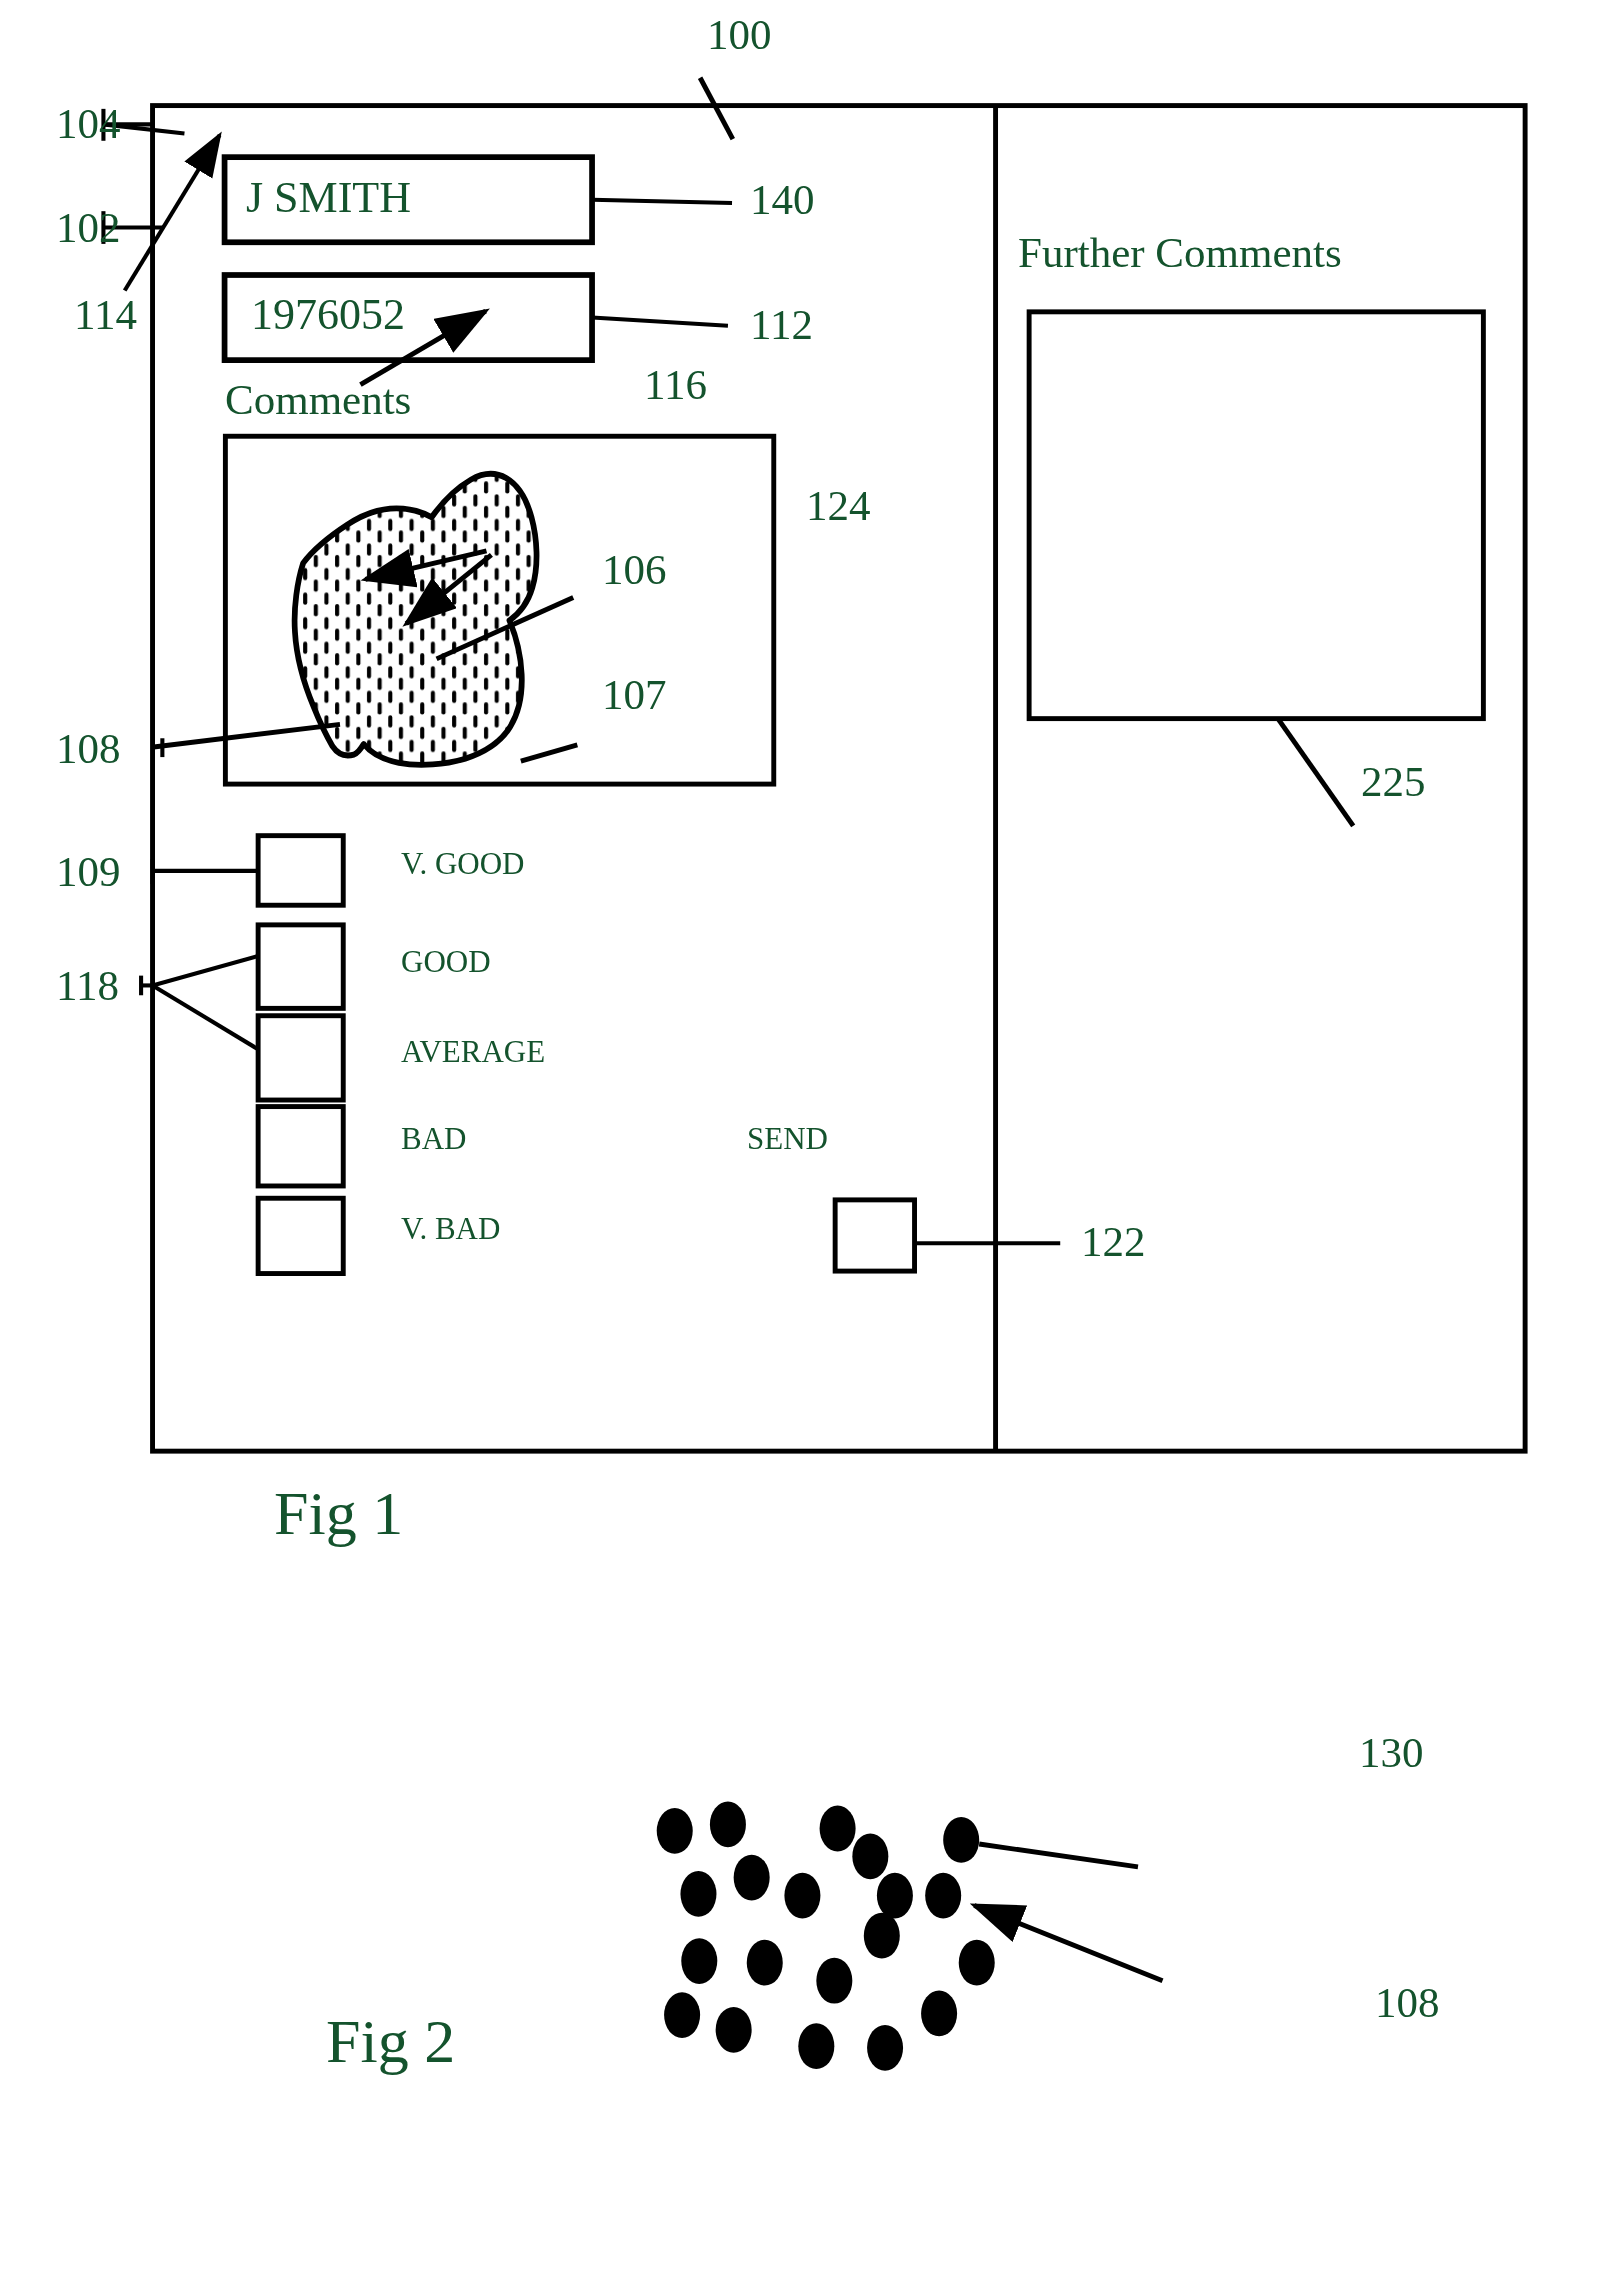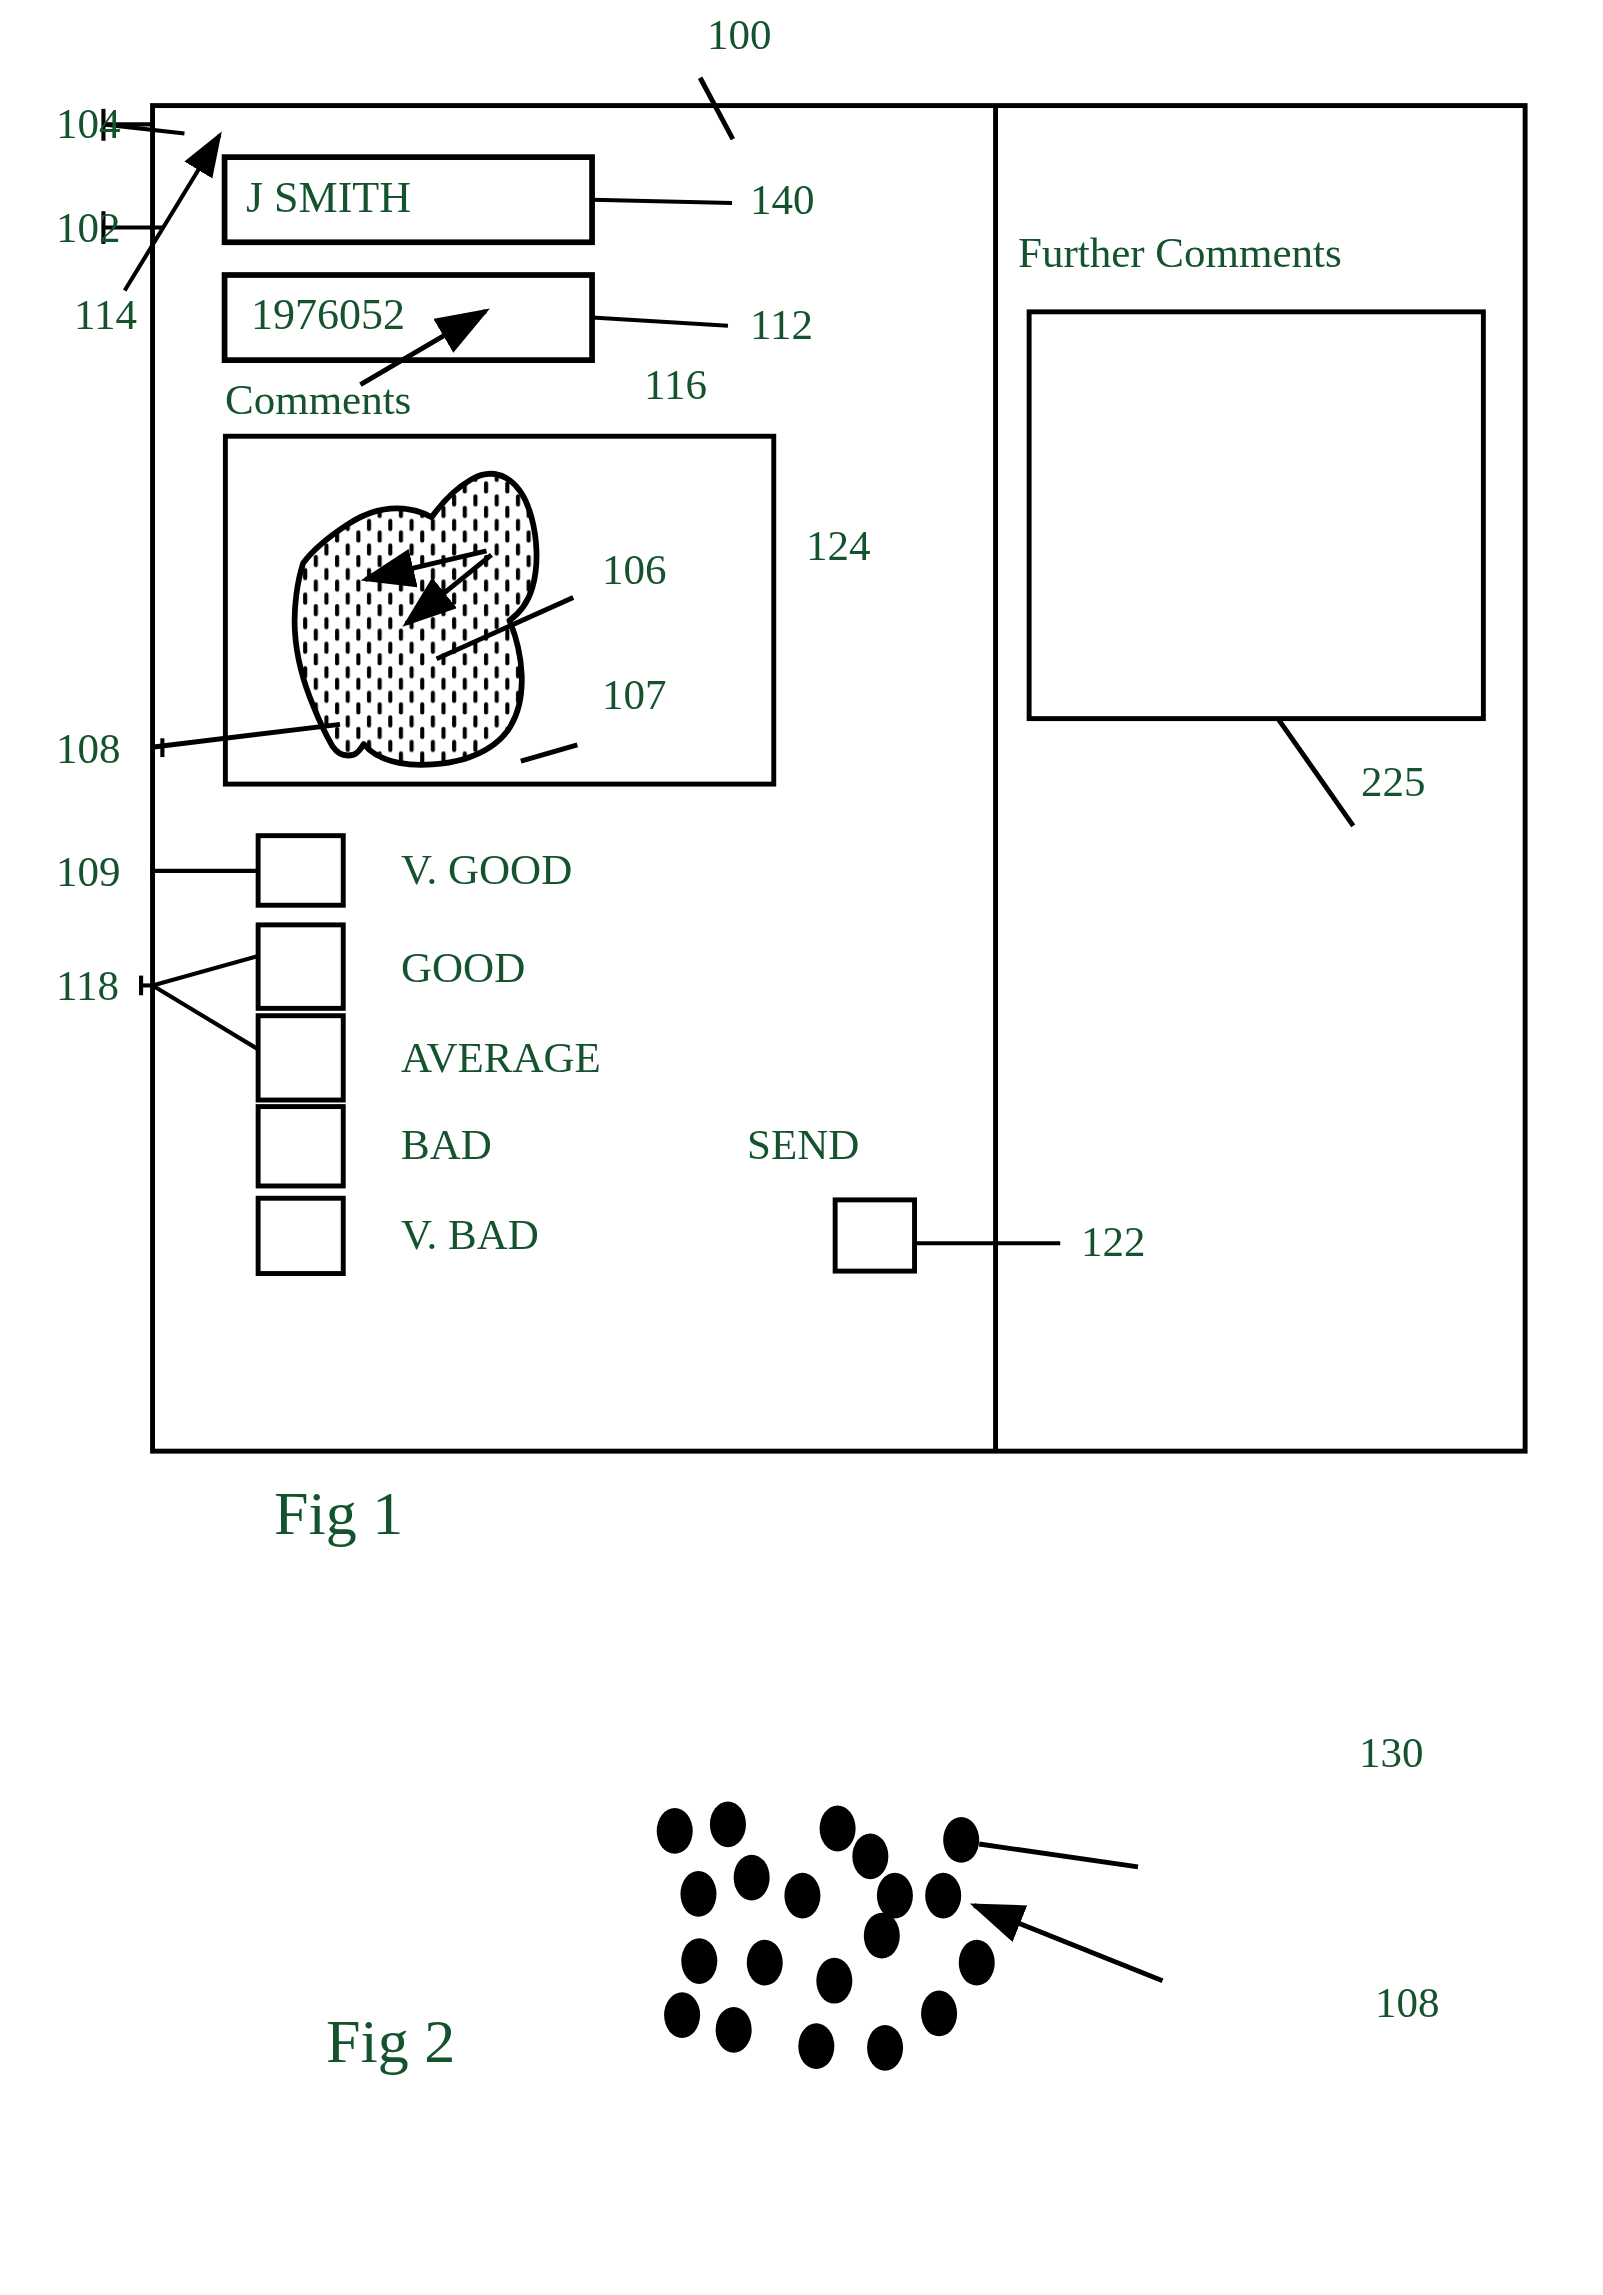--- a/index.html
+++ b/index.html
@@ -37,21 +37,21 @@
   .ref {
     font-size: 43px;
   }
   .fieldtext {
     font-size: 44px;
   }
   .sectiontitle {
     font-size: 43px;
   }
   .optlabel {
-    font-size: 43px;
+    font-size: 31px;
   }
   .figcap {
     font-size: 62px;
   }
 </style>
 </head>
 <body>
 
 <div id="sheet">
 
@@ -227,21 +227,21 @@
   <span class="lbl ref" style="left:74px;   top:293px;">114</span>
   <span class="lbl ref" style="left:750px;  top:178px;">140</span>
   <span class="lbl ref" style="left:750px;  top:303px;">112</span>
   <span class="lbl ref" style="left:644px;  top:363px;">116</span>
   <span class="lbl ref" style="left:602px;  top:548px;">106</span>
   <span class="lbl ref" style="left:602px;  top:673px;">107</span>
   <span class="lbl ref" style="left:56px;   top:727px;">108</span>
   <span class="lbl ref" style="left:1361px; top:760px;">225</span>
   <span class="lbl ref" style="left:56px;   top:850px;">109</span>
   <span class="lbl ref" style="left:56px;   top:964px;">118</span>
-  <span class="lbl ref" style="left:806px;  top:524px;">124</span>
+  <span class="lbl ref" style="left:806px;  top:484px;">124</span>
   <span class="lbl ref" style="left:1081px; top:1220px;">122</span>
 
   <span class="lbl fieldtext" style="left:246px; top:176px;">J SMITH</span>
   <span class="lbl fieldtext" style="left:251px; top:293px;">1976052</span>
 
   <span class="lbl sectiontitle" style="left:225px; top:378px;">Comments</span>
   <span class="lbl sectiontitle" style="left:1018px; top:231px;">Further Comments</span>
 
   <span class="lbl optlabel" style="left:401px; top:848px;">V. GOOD</span>
   <span class="lbl optlabel" style="left:401px; top:946px;">GOOD</span>

